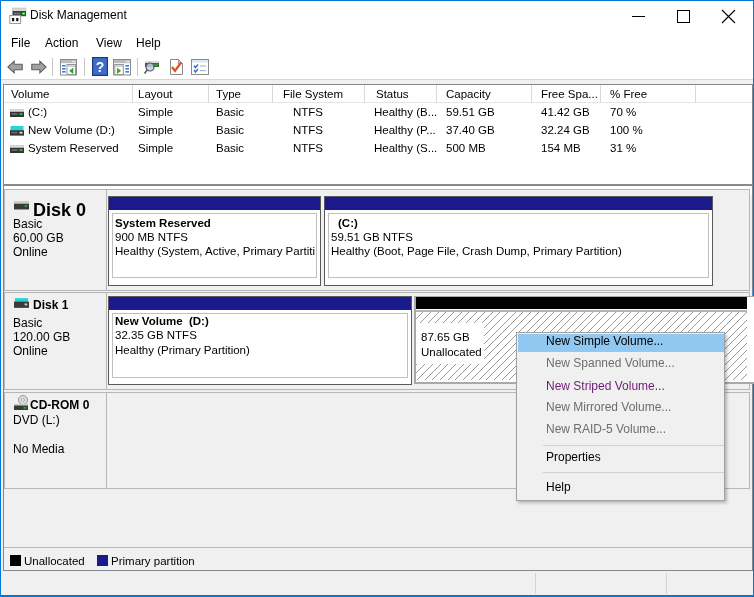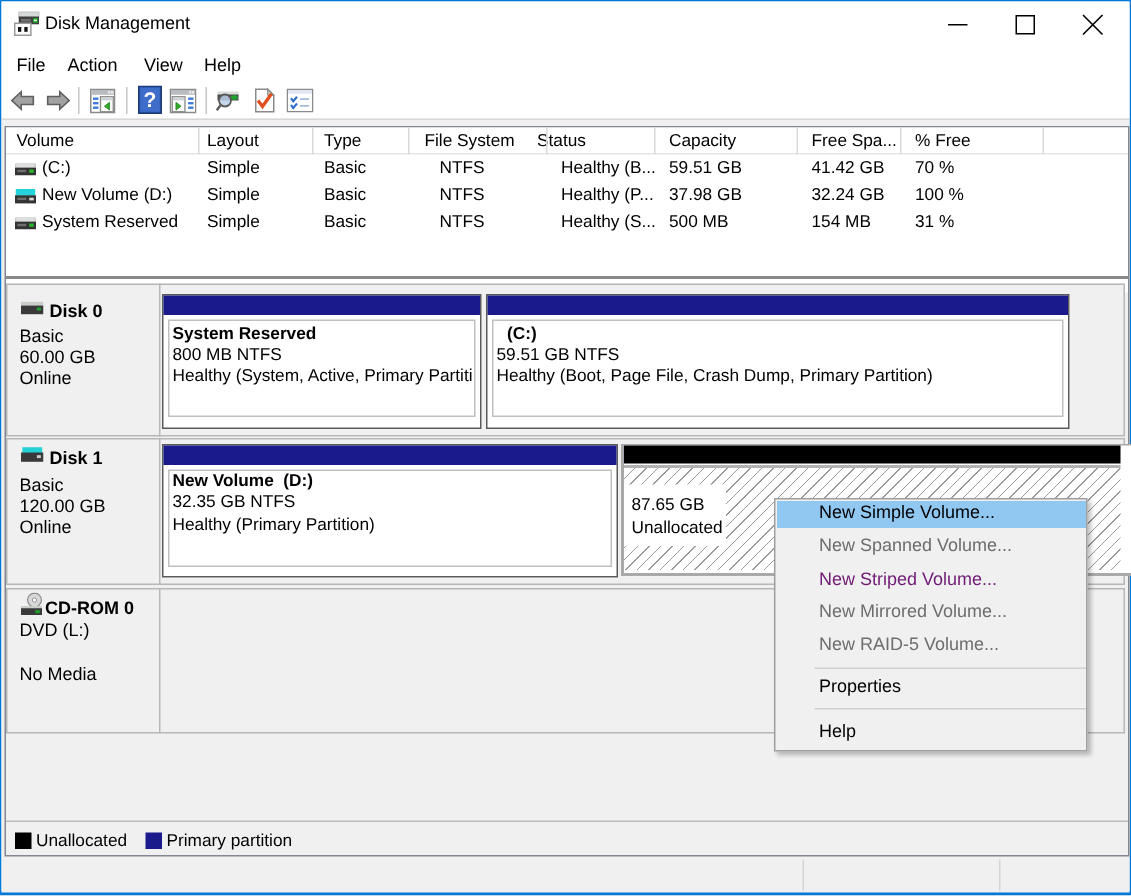--- a/index.html
+++ b/index.html
@@ -109,21 +109,21 @@
 
   <div class="abs" style="left:2px;top:83px;width:750px;height:487px;border:1px solid #828790;background:#f0f0f0;"></div>
 
   <div class="abs" id="vlist" style="left:3px;top:84px;width:748px;height:110px;background:#fff;font-size:11.5px;">
 
     <div class="abs" style="left:0;top:0;width:748px;height:18px;border-bottom:1px solid #e5e5e5;"></div>
     <div class="txt" style="left:7px;top:3px;">Volume</div>
     <div class="txt" style="left:134px;top:3px;">Layout</div>
     <div class="txt" style="left:212px;top:3px;">Type</div>
     <div class="txt" style="left:279px;top:3px;">File System</div>
-    <div class="txt" style="left:354px;top:3px;text-align:center;">Status</div>
+    <div class="txt" style="left:372px;top:3px;text-align:center;">Status</div>
     <div class="txt" style="left:442px;top:3px;">Capacity</div>
     <div class="txt" style="left:537px;top:3px;">Free Spa...</div>
     <div class="txt" style="left:606px;top:3px;">% Free</div>
 
     <div class="abs" style="left:128px;top:0;width:1px;height:18px;background:#d9d9d9;"></div>
     <div class="abs" style="left:204px;top:0;width:1px;height:18px;background:#d9d9d9;"></div>
     <div class="abs" style="left:268px;top:0;width:1px;height:18px;background:#d9d9d9;"></div>
     <div class="abs" style="left:360px;top:0;width:1px;height:18px;background:#d9d9d9;"></div>
     <div class="abs" style="left:432px;top:0;width:1px;height:18px;background:#d9d9d9;"></div>
     <div class="abs" style="left:527px;top:0;width:1px;height:18px;background:#d9d9d9;"></div>
@@ -149,21 +149,21 @@
       <rect x="0.5" y="0" width="13" height="4.5" fill="#25d3da"></rect>
       <rect x="0" y="4.2" width="14" height="5.4" fill="#333"></rect>
       <rect x="1.5" y="5.8" width="6" height="1.6" fill="#6e6e6e"></rect>
       <rect x="9.5" y="5.8" width="3" height="1.8" fill="#d9d9d9"></rect>
     </svg>
     <div class="txt" style="left:24px;top:39px;">New Volume (D:)</div>
     <div class="txt" style="left:134px;top:39px;">Simple</div>
     <div class="txt" style="left:212px;top:39px;">Basic</div>
     <div class="txt" style="left:289px;top:39px;">NTFS</div>
     <div class="txt" style="left:370px;top:39px;">Healthy (P...</div>
-    <div class="txt" style="left:442px;top:39px;">37.98 GB</div>
+    <div class="txt" style="left:442px;top:39px;">37.40 GB</div>
     <div class="txt" style="left:537px;top:39px;">32.24 GB</div>
     <div class="txt" style="left:606px;top:39px;">100 %</div>
 
     <svg class="abs" style="left:6px;top:60px;" width="14" height="8" viewBox="0 0 14 8">
       <rect x="0.5" y="0" width="13" height="3" fill="#dcdfdc" stroke="#b0b0b0" stroke-width="0.5"></rect>
       <rect x="0" y="2.8" width="14" height="5.2" fill="#333"></rect>
       <rect x="1.5" y="4.2" width="6" height="1.6" fill="#6e6e6e"></rect>
       <rect x="9.5" y="4" width="3" height="2.2" fill="#28b52c"></rect>
     </svg>
     <div class="txt" style="left:24px;top:57px;">System Reserved</div>
@@ -178,30 +178,30 @@
 
   <div class="abs" style="left:3px;top:183px;width:748px;height:2px;background:#8a8a8a;"></div>
 
   <div class="abs" style="left:3px;top:188px;width:746px;height:102px;border:1px solid #b7b7b7;background:#f0f0f0;"></div>
   <div class="abs" style="left:105px;top:188px;width:1px;height:102px;background:#b7b7b7;"></div>
   <svg class="abs" style="left:13px;top:200px;" width="15" height="9" viewBox="0 0 17 10">
     <rect x="0" y="0" width="17" height="4" fill="#c9cec9"></rect>
     <rect x="0" y="3" width="17" height="6.5" fill="#3a3a3a"></rect>
     <rect x="12" y="4.5" width="3" height="2.2" fill="#1fa32b"></rect>
   </svg>
-  <div class="txt" style="left:32px;top:199px;font-size:12px;font-weight:bold;">Disk 0</div>
+  <div class="txt" style="left:32px;top:199px;font-size:18px;font-weight:bold;">Disk 0</div>
   <div class="txt" style="left:12px;top:216px;font-size:12px;">Basic</div>
   <div class="txt" style="left:12px;top:230px;font-size:12px;">60.00 GB</div>
   <div class="txt" style="left:12px;top:244px;font-size:12px;">Online</div>
 
   <div class="abs" style="left:107px;top:195px;width:213px;height:90px;border:1px solid #5a5a5a;background:#fff;">
     <div class="abs" style="left:0;top:0;width:211px;height:13px;background:#1a1a8c;"></div>
     <div class="abs" style="left:3px;top:16px;width:205px;height:65px;border:1px solid #c0c0c0;"></div>
     <div class="txt" style="left:6px;top:20px;font-size:11.5px;font-weight:bold;">System Reserved</div>
-    <div class="txt" style="left:6px;top:34px;font-size:11.5px;">800 MB NTFS</div>
+    <div class="txt" style="left:6px;top:34px;font-size:11.5px;">900 MB NTFS</div>
     <div class="txt" style="left:6px;top:48px;font-size:11.5px;overflow:hidden;width:203px;">Healthy (System, Active, Primary Partiti</div>
   </div>
 
   <div class="abs" style="left:323px;top:195px;width:389px;height:90px;border:1px solid #5a5a5a;background:#fff;">
     <div class="abs" style="left:0;top:0;width:387px;height:13px;background:#1a1a8c;"></div>
     <div class="abs" style="left:3px;top:16px;width:381px;height:65px;border:1px solid #c0c0c0;"></div>
     <div class="txt" style="left:13px;top:20px;font-size:11.5px;font-weight:bold;">(C:)</div>
     <div class="txt" style="left:6px;top:34px;font-size:11.5px;">59.51 GB NTFS</div>
     <div class="txt" style="left:6px;top:48px;font-size:11.5px;">Healthy (Boot, Page File, Crash Dump, Primary Partition)</div>
   </div>

